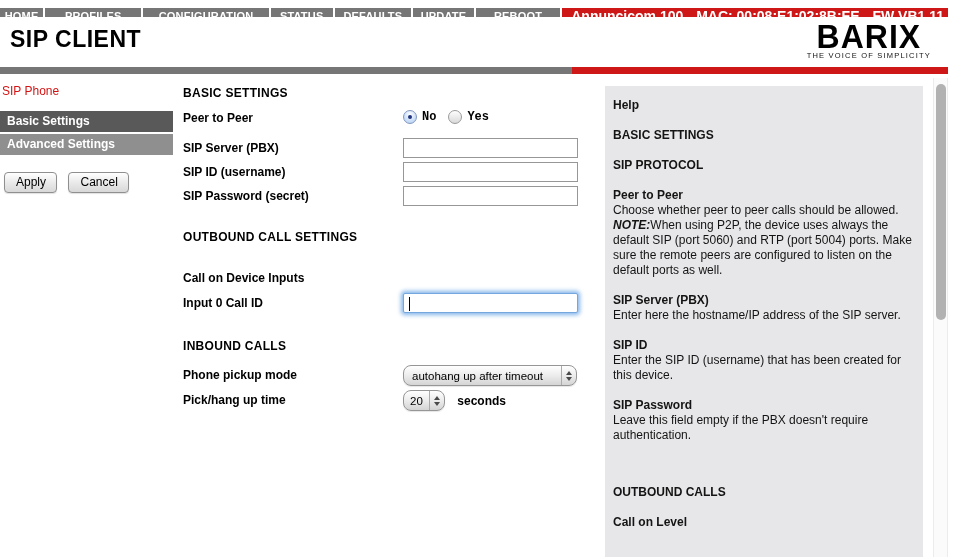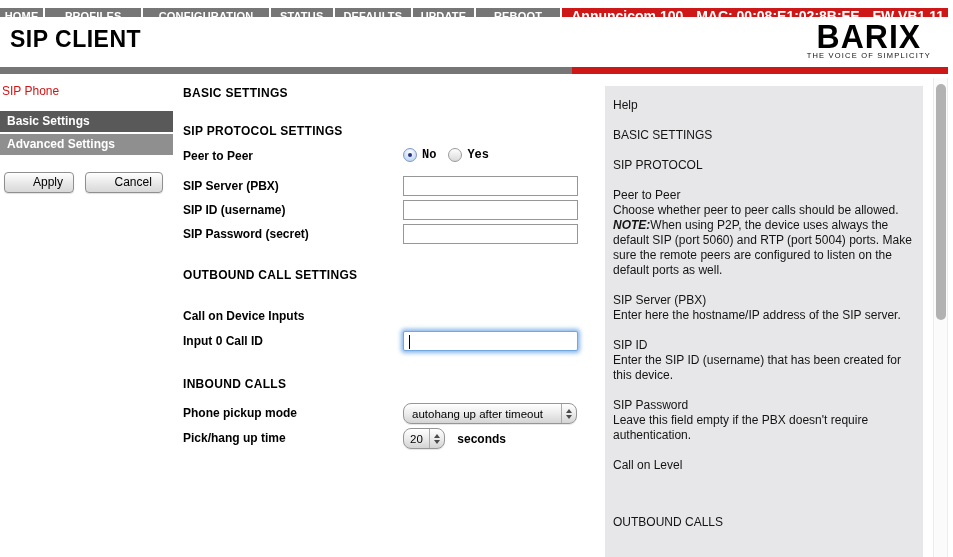--- a/index.html
+++ b/index.html
@@ -32,21 +32,21 @@
   
   .sidebar { position:absolute; left:0; top:84px; width:173px; }
   .sip-phone { color:#d21414; font-size:12px; padding-left:2px; }
   .side-menu { margin-top:13px; }
   .menu-item { width:173px; color:#fff; font-size:12px; font-weight:bold; padding:3px 0 4px 7px;
                margin-bottom:2px; cursor:pointer; }
   .menu-item.active { background:#595959; }
   .menu-item.inactive { background:#8f8f8f; }
   .side-buttons { margin-top:17px; padding-left:4px; }
   .mac-btn { display:inline-block; font-family:"Liberation Sans", sans-serif; font-size:12px; color:#000;
-             padding:2px 10px 3px 28px; border:1px solid #8f8f8f; border-radius:4px;
+             padding:2px 10px 3px 11px; border:1px solid #8f8f8f; border-radius:4px;
              background:linear-gradient(#ffffff,#e8e8e8 55%,#d8d8d8); margin-right:7px; cursor:pointer;
              box-shadow:0 1px 1px rgba(0,0,0,.12);text-align:right; }
 
   
   .main { position:absolute; left:183px; top:86px; width:410px; font-size:12px; }
   .sec-header { font-weight:bold; font-size:12px; letter-spacing:.3px; }
   .row { display:flex; align-items:flex-start; }
   .flabel { flex:0 0 220px; font-weight:bold; padding-top:3px; }
   .fctl { flex:1; }
   .txt-input { width:175px; height:20px; border:1px solid #979797; padding:1px 4px; font-size:12px;
@@ -81,21 +81,21 @@
   .mt-sec1 { margin-top:0; }
   .mt-24 { margin-top:24px; }
   .mt-26 { margin-top:26px; }
   .mt-12 { margin-top:12px; }
   .mt-10 { margin-top:4px; }
   .mt-8  { margin-top:8px; }
 
   
   .help { position:absolute; left:605px; top:86px; width:318px; height:471px; background:#e7e7e9;
           padding:12px 10px 0 8px; font-size:12px; line-height:15px; color:#141414; overflow:hidden; }
-  .help .hp-h { font-weight:normal; margin-top:15px; }
+  .help .hp-h { font-weight:bold; margin-top:15px; }
   .help .hp-h.first { margin-top:0; }
   .help .hp-h.gap-lg { margin-top:42px; }
   .help p { margin:0; }
   .note-label { font-weight:bold; font-style:italic; }
 
   
   .scrollbar { position:absolute; left:933px; top:78px; width:15px; height:479px; background:#fbfbfb;
                border-left:1px solid #ececec; border-right:1px solid #ececec; }
   .scroll-thumb { position:absolute; left:2px; top:6px; width:10px; height:236px; background:#b2b2b2;
                   border-radius:6px; }
@@ -138,21 +138,20 @@
     </div>
     <div class="side-buttons">
       <button class="mac-btn">Apply</button>
       <button class="mac-btn">Cancel</button>
     </div>
   </div>
 
   <div class="main">
     <div class="sec-header mt-sec1">BASIC SETTINGS</div>
 
-    <div class="sec-header mt-24">SIP PROTOCOL SETTINGS</div>
 
     <div class="row mt-8">
       <div class="flabel">Peer to Peer</div>
       <div class="fctl radio-row">
         <span class="radio sel"></span>
         <span class="radio-label">No</span>
         <span class="radio unsel"></span>
         <span class="radio-label">Yes</span>
       </div>
     </div>
@@ -230,21 +229,21 @@
     <div class="hp-h">SIP PROTOCOL</div>
     <div class="hp-h">Peer to Peer</div>
     <p><span>Choose whether peer to peer calls should be allowed.</span><br>
        <span class="note-label">NOTE:</span><span>When using P2P, the device uses always the default SIP (port 5060) and RTP (port 5004) ports. Make sure the remote peers are configured to listen on the default ports as well.</span></p>
     <div class="hp-h">SIP Server (PBX)</div>
     <p>Enter here the hostname/IP address of the SIP server.</p>
     <div class="hp-h">SIP ID</div>
     <p>Enter the SIP ID (username) that has been created for this device.</p>
     <div class="hp-h">SIP Password</div>
     <p>Leave this field empty if the PBX doesn't require authentication.</p>
+    <div class="hp-h gap-lg">OUTBOUND CALLS</div>
     <div class="hp-h">Call on Level</div>
-    <div class="hp-h gap-lg">OUTBOUND CALLS</div>
   </div>
 
   <div class="scrollbar">
     <div class="scroll-thumb"></div>
   </div>
 
 </div>
 
 </body></html>

